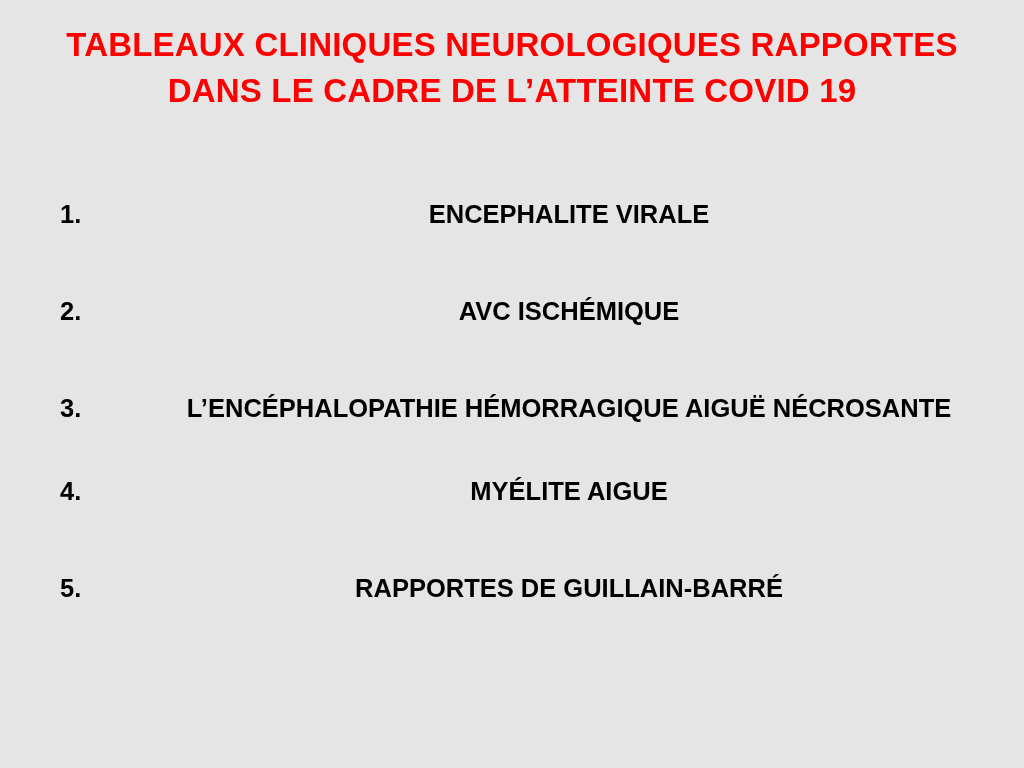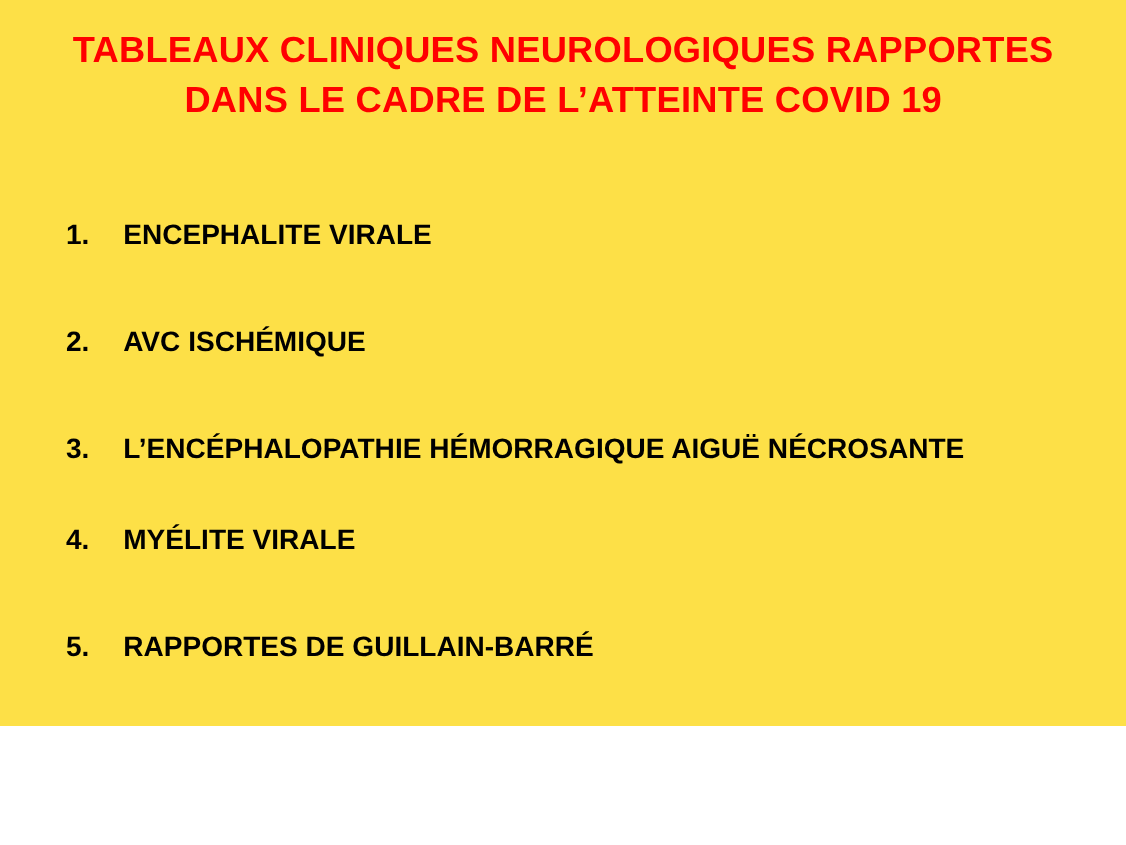--- a/index.html
+++ b/index.html
@@ -9,23 +9,23 @@
   body {
     width: 1024px;
     height: 768px;
     background: #ffffff;
     font-family: "Liberation Sans", sans-serif;
     overflow: hidden;
   }
   .slide {
     position: relative;
     width: 1024px;
-    height: 660px;
+    height: 768px;
     box-sizing: border-box;
-    background: #fde047;
+    background: #e5e5e5;
   }
   .slide-title {
     position: absolute;
     top: 22px;
     left: 40px;
     width: 944px;
     text-align: center;
     color: #FF0000;
     font-weight: bold;
     font-size: 33px;
@@ -50,21 +50,22 @@
   .list-item.wrap-item {
     margin-bottom: 47px;
   }
   .item-number {
     flex: 0 0 auto;
     width: 52px;
     text-align: left;
   }
   .item-text {
     flex: 1 1 auto;
-    text-align: left;
+    text-align: center;
+    margin-left: 46px;
   }
 </style>
 </head>
 <body>
 
 <div class="slide">
 
   <div class="slide-title">TABLEAUX CLINIQUES NEUROLOGIQUES RAPPORTES DANS LE CADRE DE L’ATTEINTE COVID 19</div>
 
   <div class="list">
@@ -79,21 +80,21 @@
       <span class="item-text">AVC ISCHÉMIQUE</span>
     </div>
 
     <div class="list-item wrap-item">
       <span class="item-number">3.</span>
       <span class="item-text">L’ENCÉPHALOPATHIE HÉMORRAGIQUE AIGUË NÉCROSANTE</span>
     </div>
 
     <div class="list-item">
       <span class="item-number">4.</span>
-      <span class="item-text">MYÉLITE VIRALE</span>
+      <span class="item-text">MYÉLITE AIGUE</span>
     </div>
 
     <div class="list-item">
       <span class="item-number">5.</span>
       <span class="item-text">RAPPORTES DE GUILLAIN-BARRÉ</span>
     </div>
 
   </div>
 </div>
 

